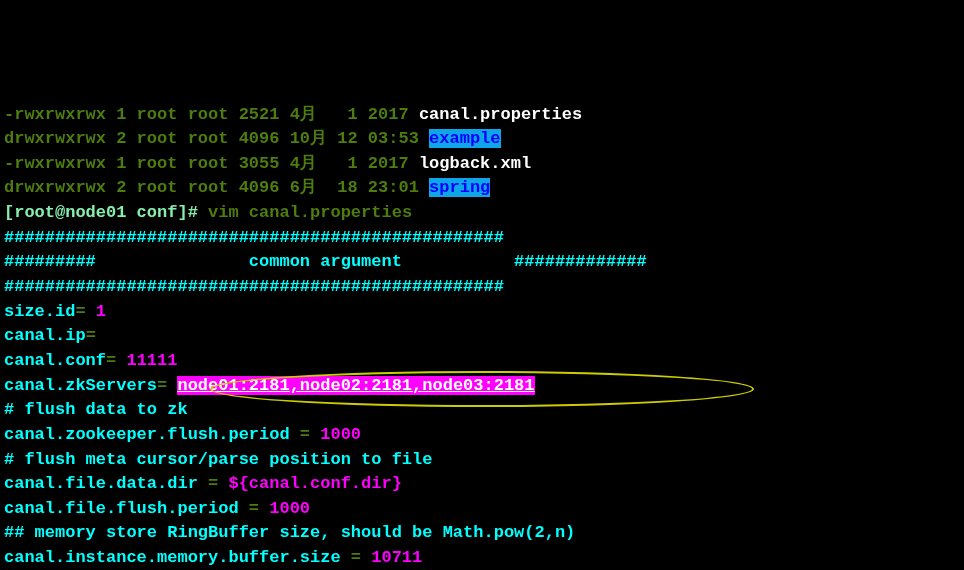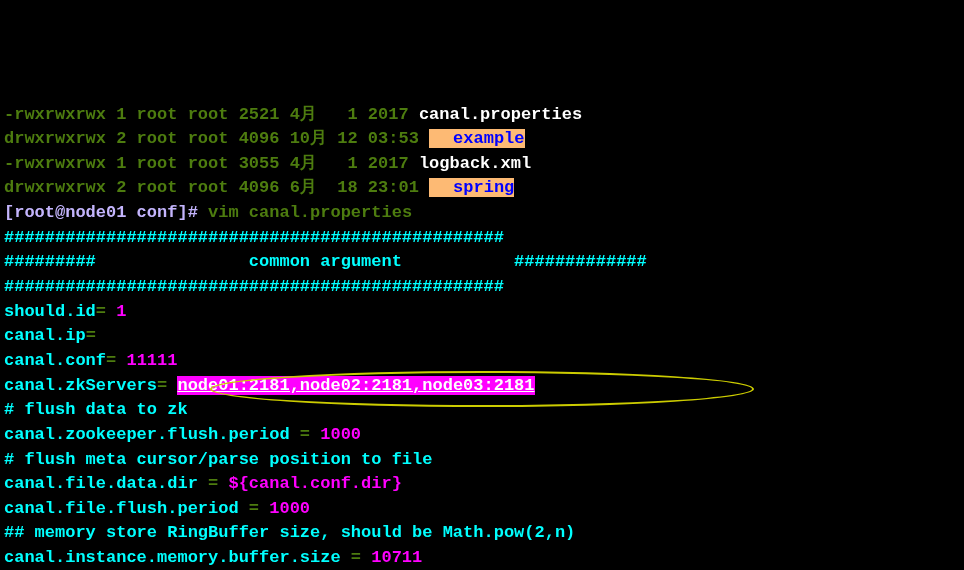--- a/index.html
+++ b/index.html
@@ -13,23 +13,23 @@
       line-height: 1.45;
       white-space: pre;
       width: 964px;
       height: 570px;
       box-sizing: border-box;
       overflow: hidden;
     }
     .gray { color: #4d7c0f; }
     .white { color: #ffffff; }
     .cyan { color: #00ffff; }
-    .red { color: #c4b5fd; }
+    .red { color: #86efac; }
     .magenta { color: #ff00ff; }
-    .hl-blue { color: #0000ff; background: #fdba74; padding-left: 24px; }
+    .hl-blue { color: #0000ff; background: #0ea5e9; }
     .hl-mag { background: #ff00ff; color: #ffffff; text-decoration: underline; }
     .ellipse-wrap {
       position: relative;
       display: inline;
     }
     .ellipse {
       position: absolute;
       border: 2px solid #cccc00;
       border-radius: 50%;
       width: 540px;
@@ -45,21 +45,21 @@
 
 
 <div><span class="gray">-rwxrwxrwx 1 root root 2521 4月   1 2017 </span><span class="white">canal.properties</span>
 <span class="gray">drwxrwxrwx 2 root root 4096 10月 12 03:53 </span><span class="hl-blue">example</span>
 <span class="gray">-rwxrwxrwx 1 root root 3055 4月   1 2017 </span><span class="white">logback.xml</span>
 <span class="gray">drwxrwxrwx 2 root root 4096 6月  18 23:01 </span><span class="hl-blue">spring</span>
 <span class="red">[root@node01 conf]# </span><span class="gray">vim canal.properties</span>
 <span class="cyan">#################################################</span>
 <span class="cyan">#########</span>               <span class="cyan">common argument</span>           <span class="cyan">#############</span>
 <span class="cyan">#################################################</span>
-<span class="cyan">should.id</span><span class="gray">= </span><span class="magenta">1</span>
+<span class="cyan">size.id</span><span class="gray">= </span><span class="magenta">1</span>
 <span class="cyan">canal.ip</span><span class="gray">=</span>
 <span class="cyan">canal.conf</span><span class="gray">= </span><span class="magenta">11111</span>
 <span class="ellipse-wrap"><svg class="ellipse"></svg><span class="cyan">canal.zkServers</span><span class="gray">= </span><span class="hl-mag">node01:2181,node02:2181,node03:2181</span></span>
 <span class="cyan"># flush data to zk</span>
 <span class="cyan">canal.zookeeper.flush.period</span><span class="gray"> = </span><span class="magenta">1000</span>
 <span class="cyan"># flush meta cursor/parse position to file</span>
 <span class="cyan">canal.file.data.dir</span><span class="gray"> = </span><span class="magenta">${canal.conf.dir}</span>
 <span class="cyan">canal.file.flush.period</span><span class="gray"> = </span><span class="magenta">1000</span>
 <span class="cyan">## memory store RingBuffer size, should be Math.pow(2,n)</span>
 <span class="cyan">canal.instance.memory.buffer.size</span><span class="gray"> = </span><span class="magenta">10711</span>

